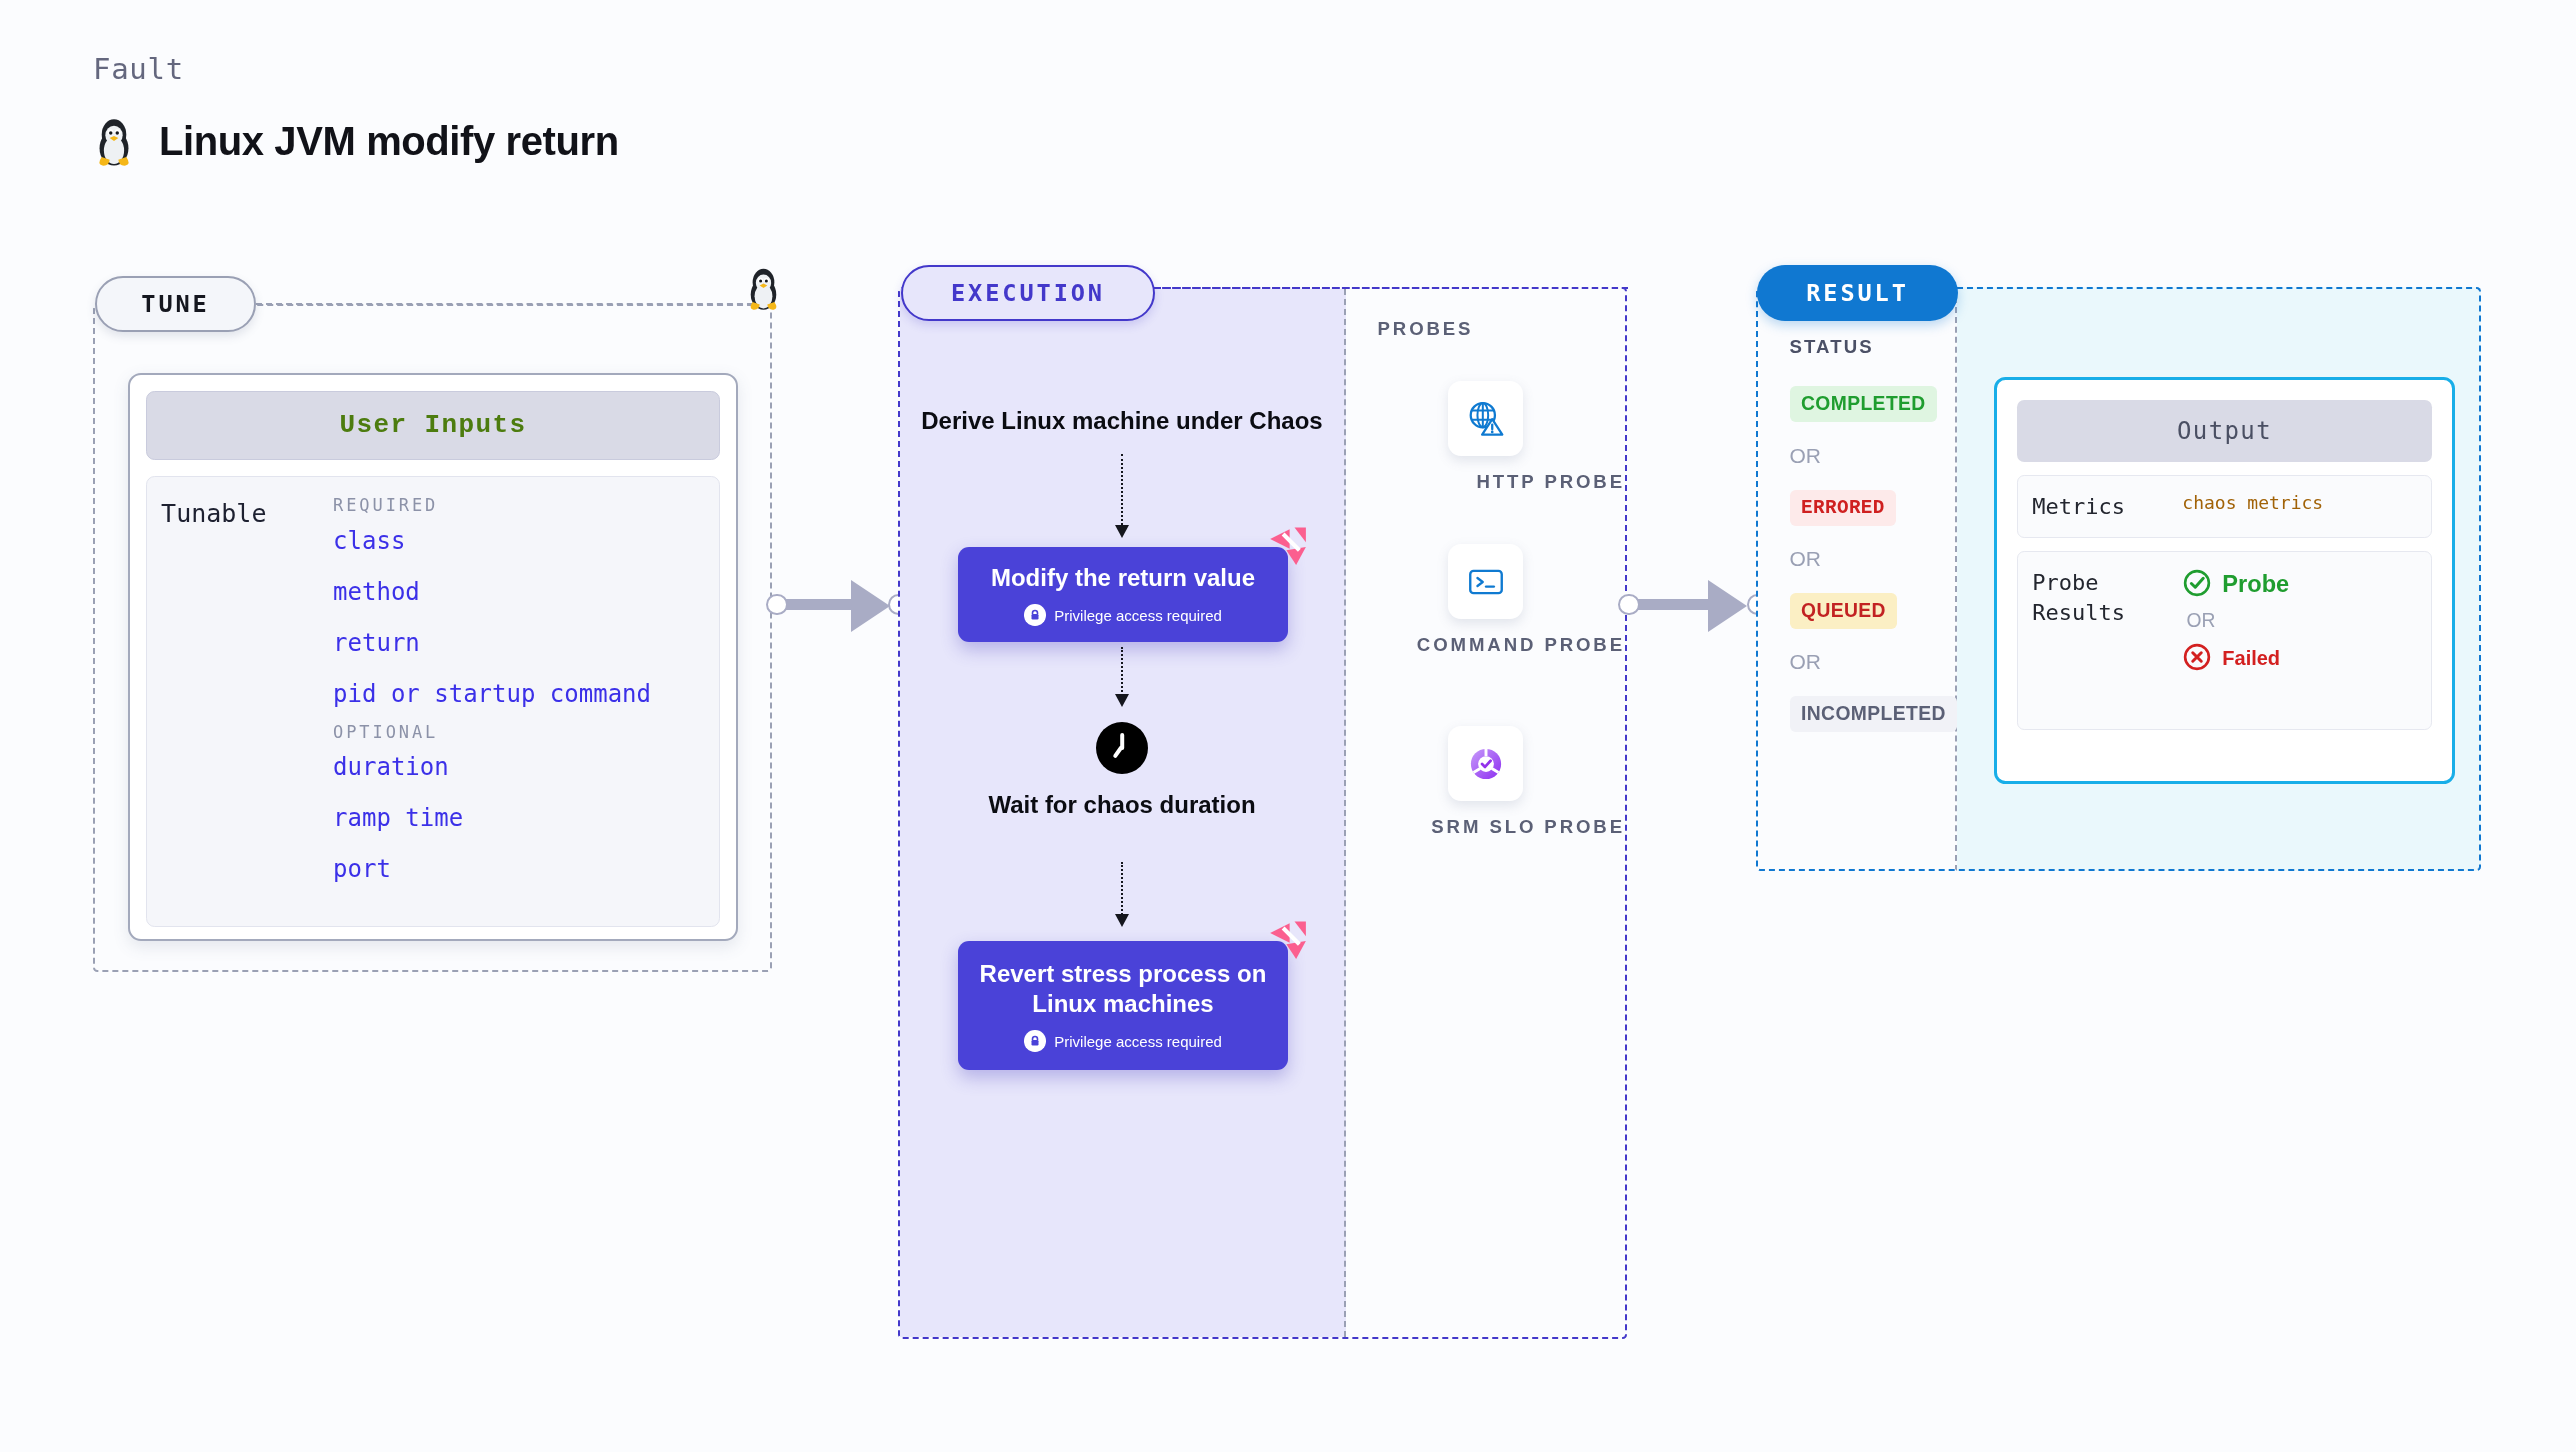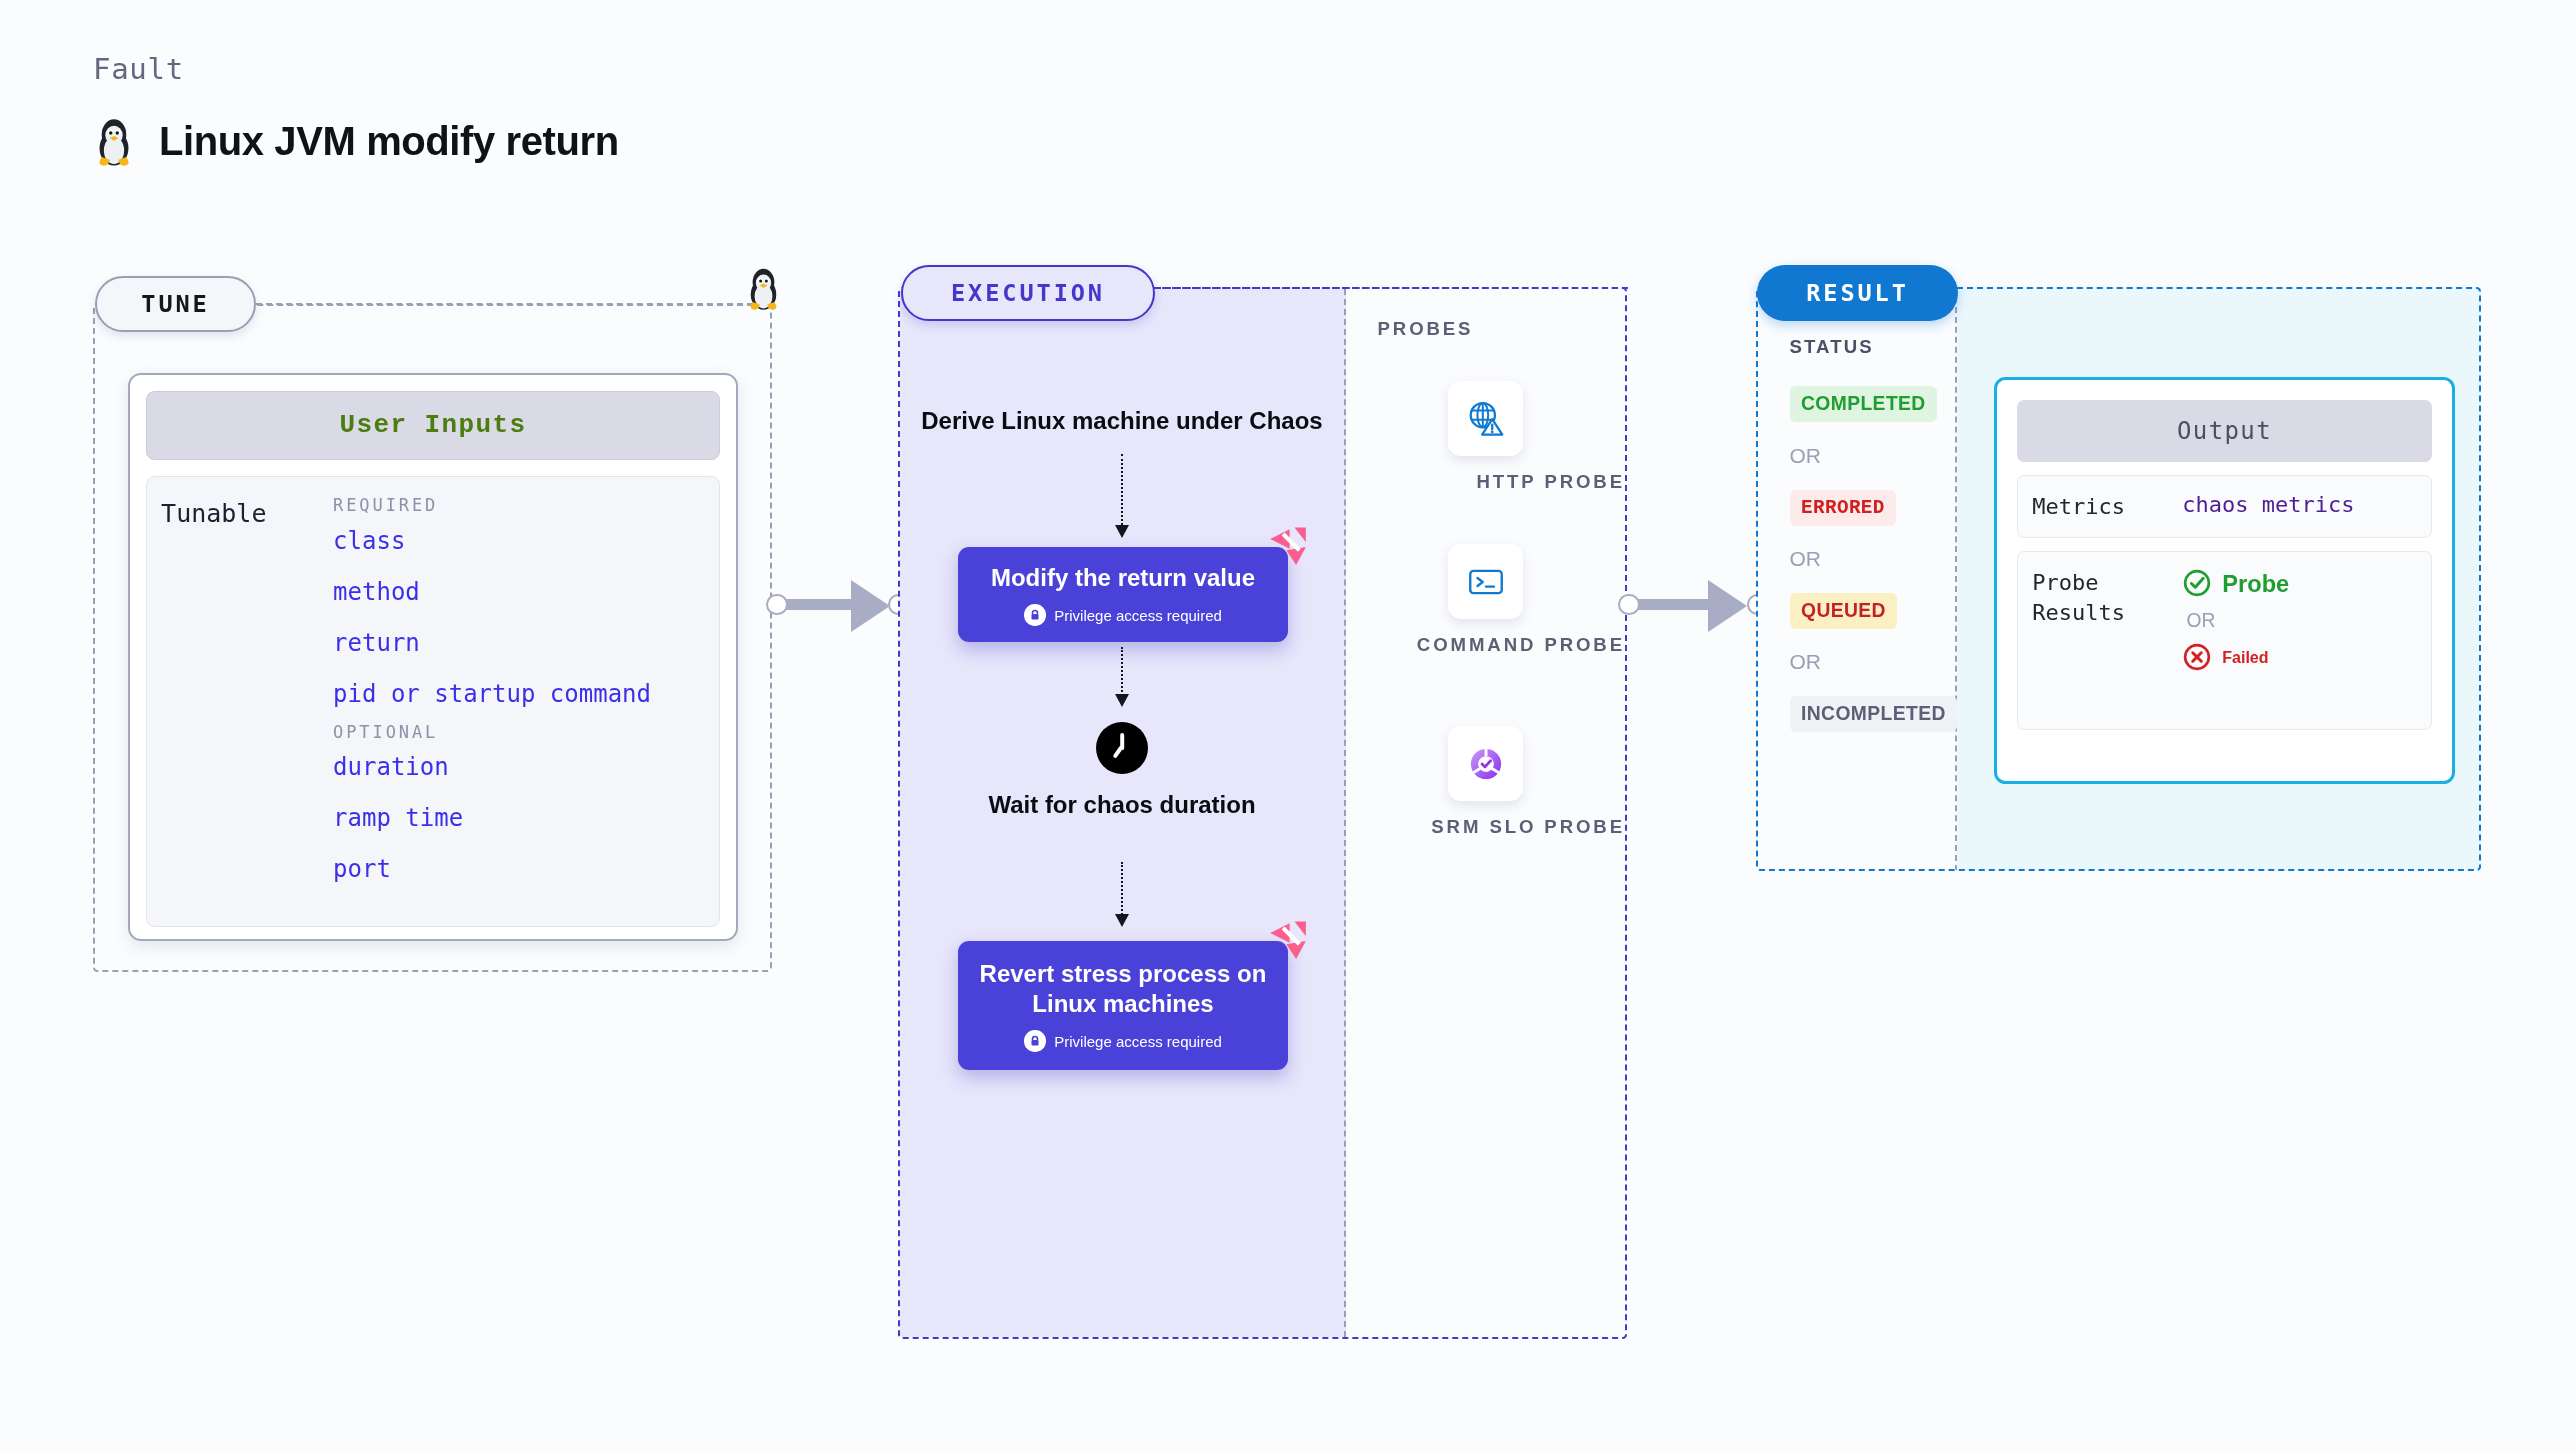--- a/index.html
+++ b/index.html
@@ -210,25 +210,25 @@
   }
   .out-row {
     margin-top: 13px; background: #fafbfd; border: 1.4px solid #e6e8f0;
     border-radius: 7.2px; display: flex; padding: 15.8px 14.3px;
   }
   .out-key {
     font-family: "DejaVu Sans Mono", monospace; font-size: 22px;
     color: #23262f; width: 150px; line-height: 1.35;
   }
   .out-val-metrics {
-    font-family: "DejaVu Sans Mono", monospace; font-size: 22px; color: #4c1d95;
+    font-family: "DejaVu Sans Mono", monospace; font-size: 18px; color: #a16207;
   }
   .pr-line { display: flex; align-items: center; gap: 10px; }
   .pr-pass { font-size: 23.6px; font-weight: 700; color: #1f9d2f; }
-  .pr-fail { font-size: 16px; font-weight: 700; color: #d32020; }
+  .pr-fail { font-size: 20px; font-weight: 700; color: #d32020; }
   .pr-or { font-size: 19.3px; color: #9aa0b4; margin: 10px 0 10px 4.3px; }
 </style>
 </head>
 <body>
 
 <div class="stage">
 
   <div class="fault-label">Fault</div>
   <div class="title-row">
     <span>

